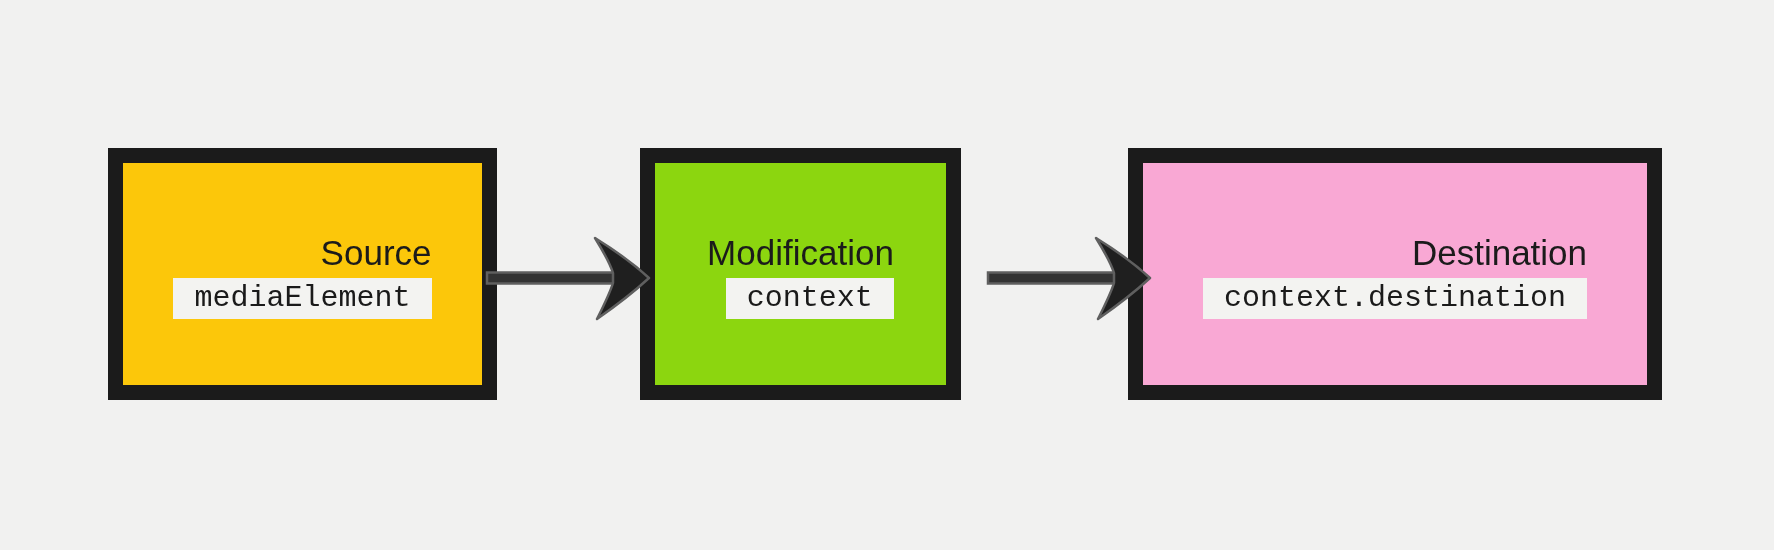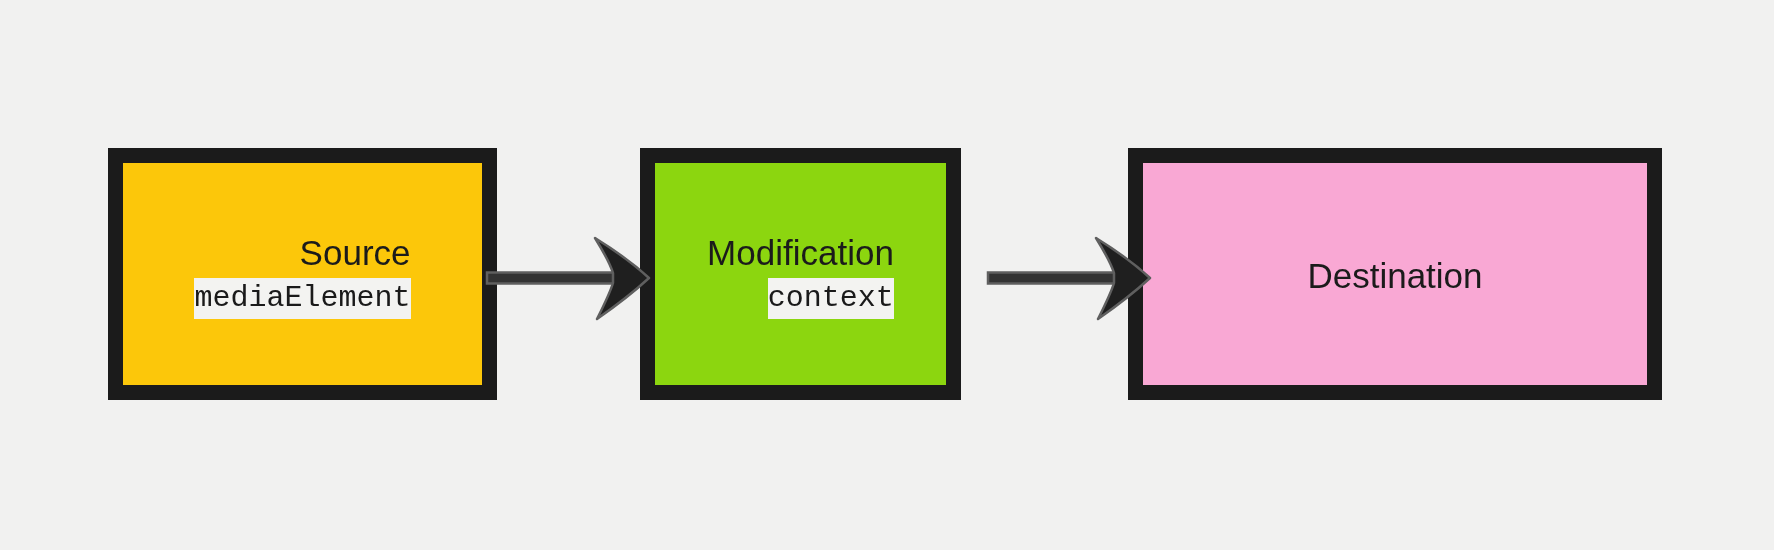--- a/index.html
+++ b/index.html
@@ -36,21 +36,21 @@
     font-size: 35px;
     line-height: 1.15;
     color: #1b1b1b;
   }
   .node-code {
     font-family: "Liberation Mono", monospace;
     font-size: 30px;
     line-height: 1.1;
     color: #1a1a1a;
     background: #f3f3f1;
-    padding: 4px 0;
+    padding: 4px 21px;
     white-space: nowrap;
   }
   .arrow {
     position: absolute;
     top: 235px;
     width: 168px;
     height: 88px;
   }
   .arrow-1 { left: 484px; }
   .arrow-2 { left: 985px; }
@@ -70,20 +70,21 @@
   <div class="node node-modification" style="background-color: rgb(140, 214, 15);">
     <div class="node-content">
       <div class="node-label">Modification</div>
       <div class="node-code">context</div>
     </div>
   </div>
 
   <div class="node node-destination" style="background-color: #f9a8d4;">
     <div class="node-content">
       <div class="node-label">Destination</div>
+      <div class="node-code">context.destination</div>
     </div>
   </div>
 
   <svg class="arrow arrow-1" viewBox="0 0 168 88" xmlns="http://www.w3.org/2000/svg">
     <rect x="3" y="37.5" width="132" height="11" fill="#333333" stroke="#5f5f5f" stroke-width="2.5"></rect>
     <path d="M 111 3
              C 132 16, 152 31, 165 43
              C 152 55, 133 70, 113 84
              C 120 70, 126 58, 129 48
              L 129 38

